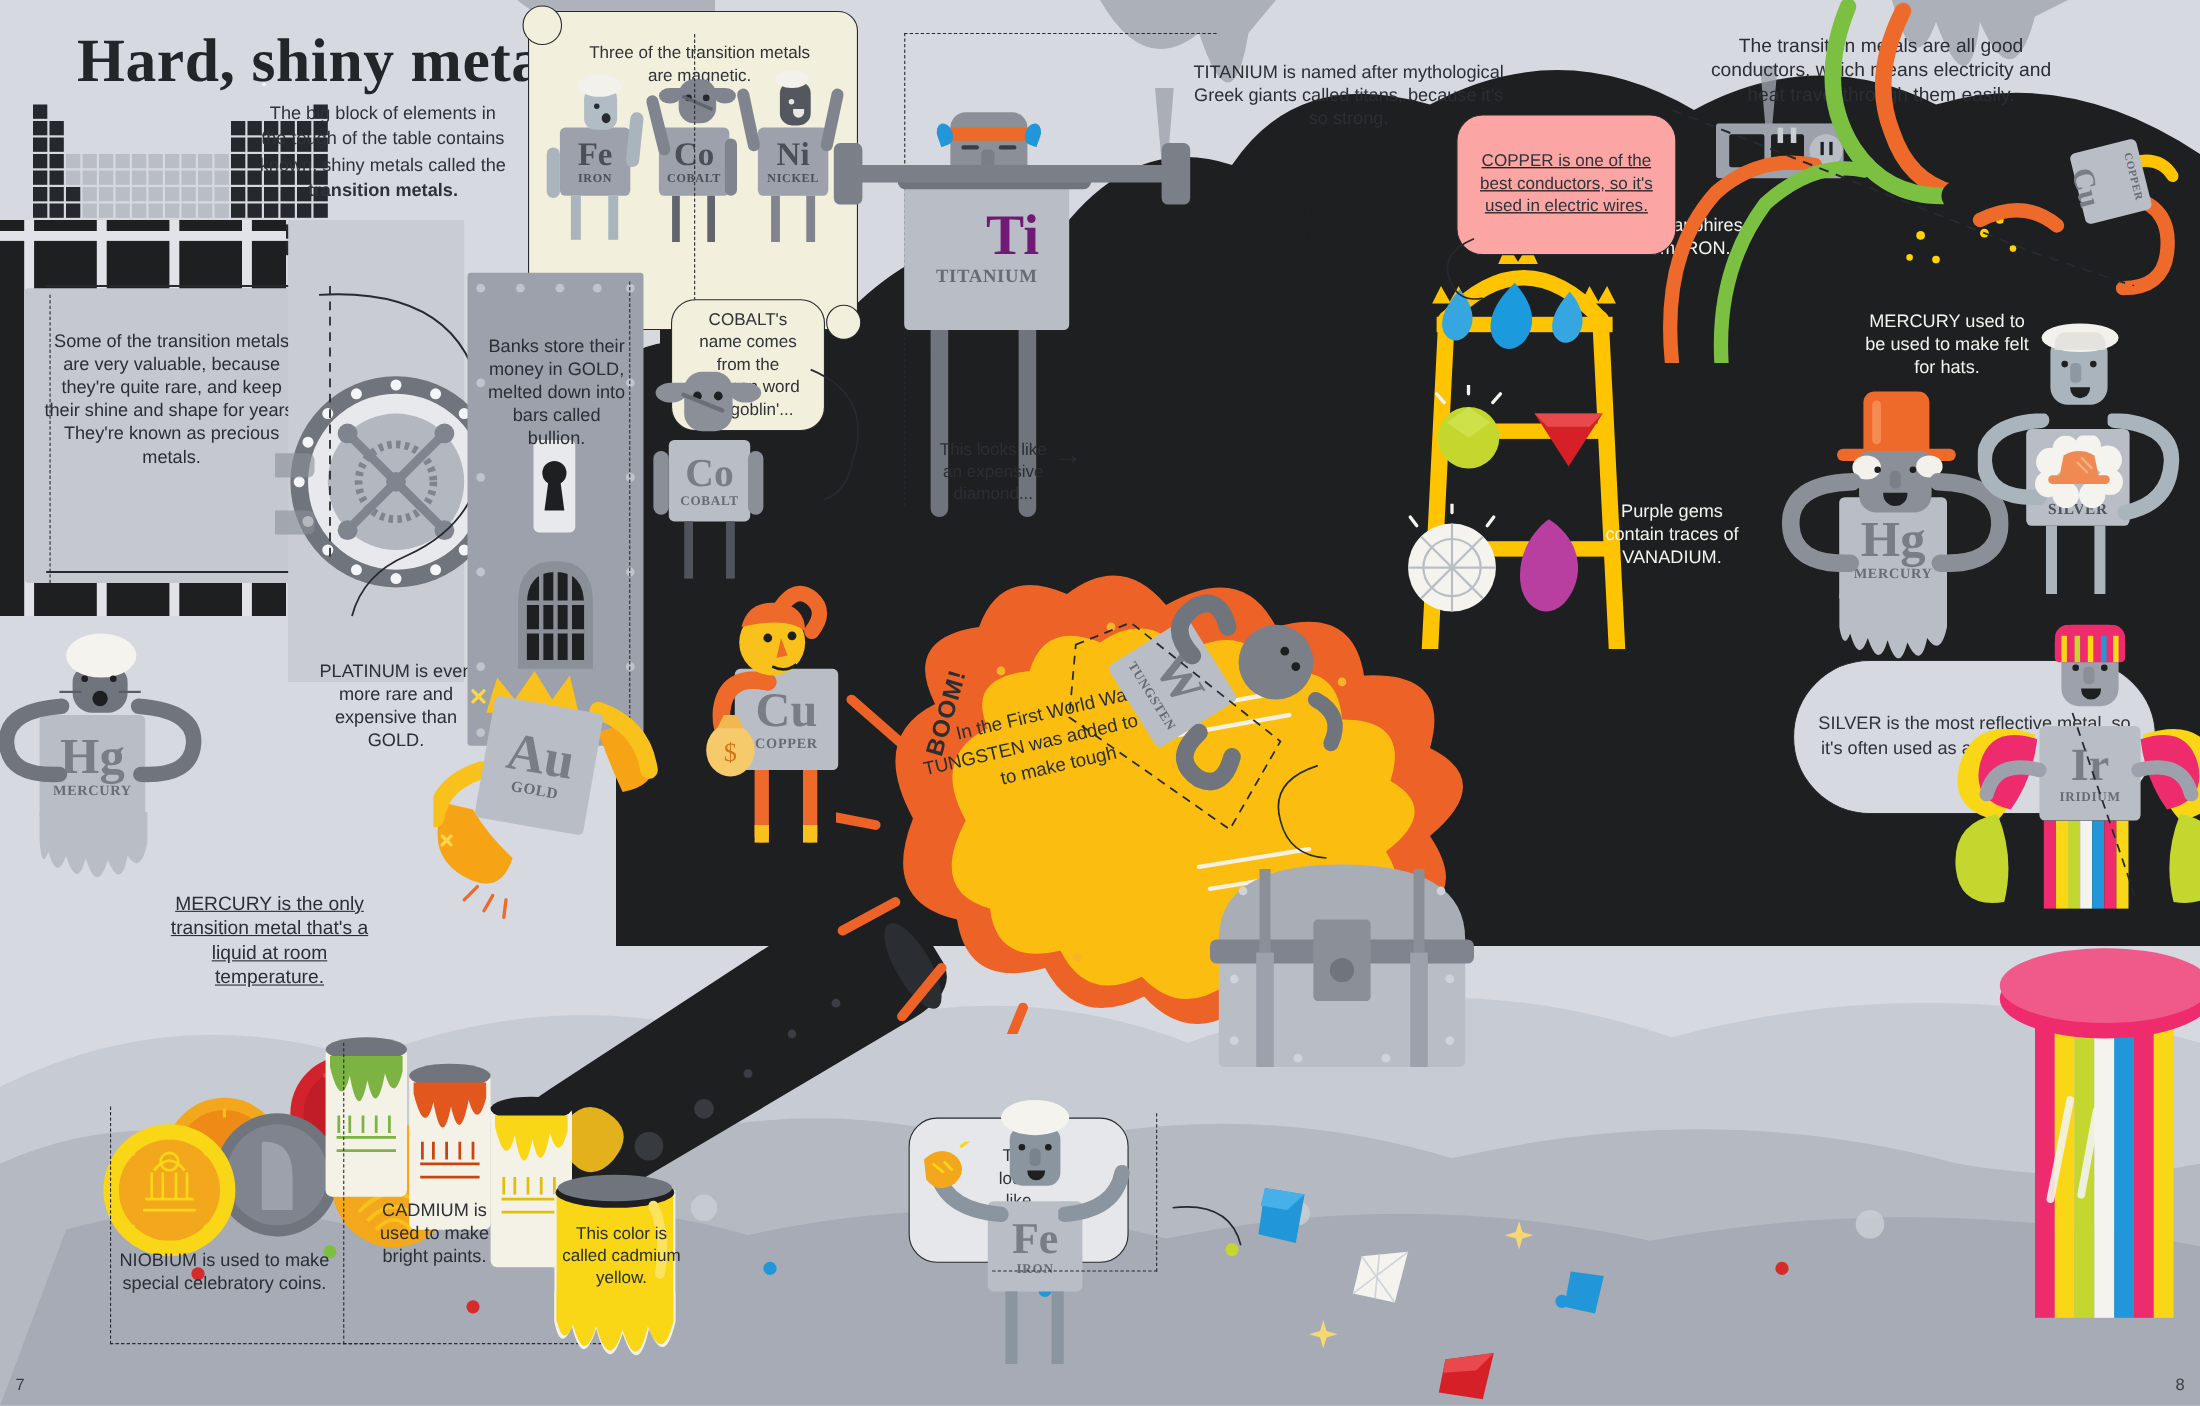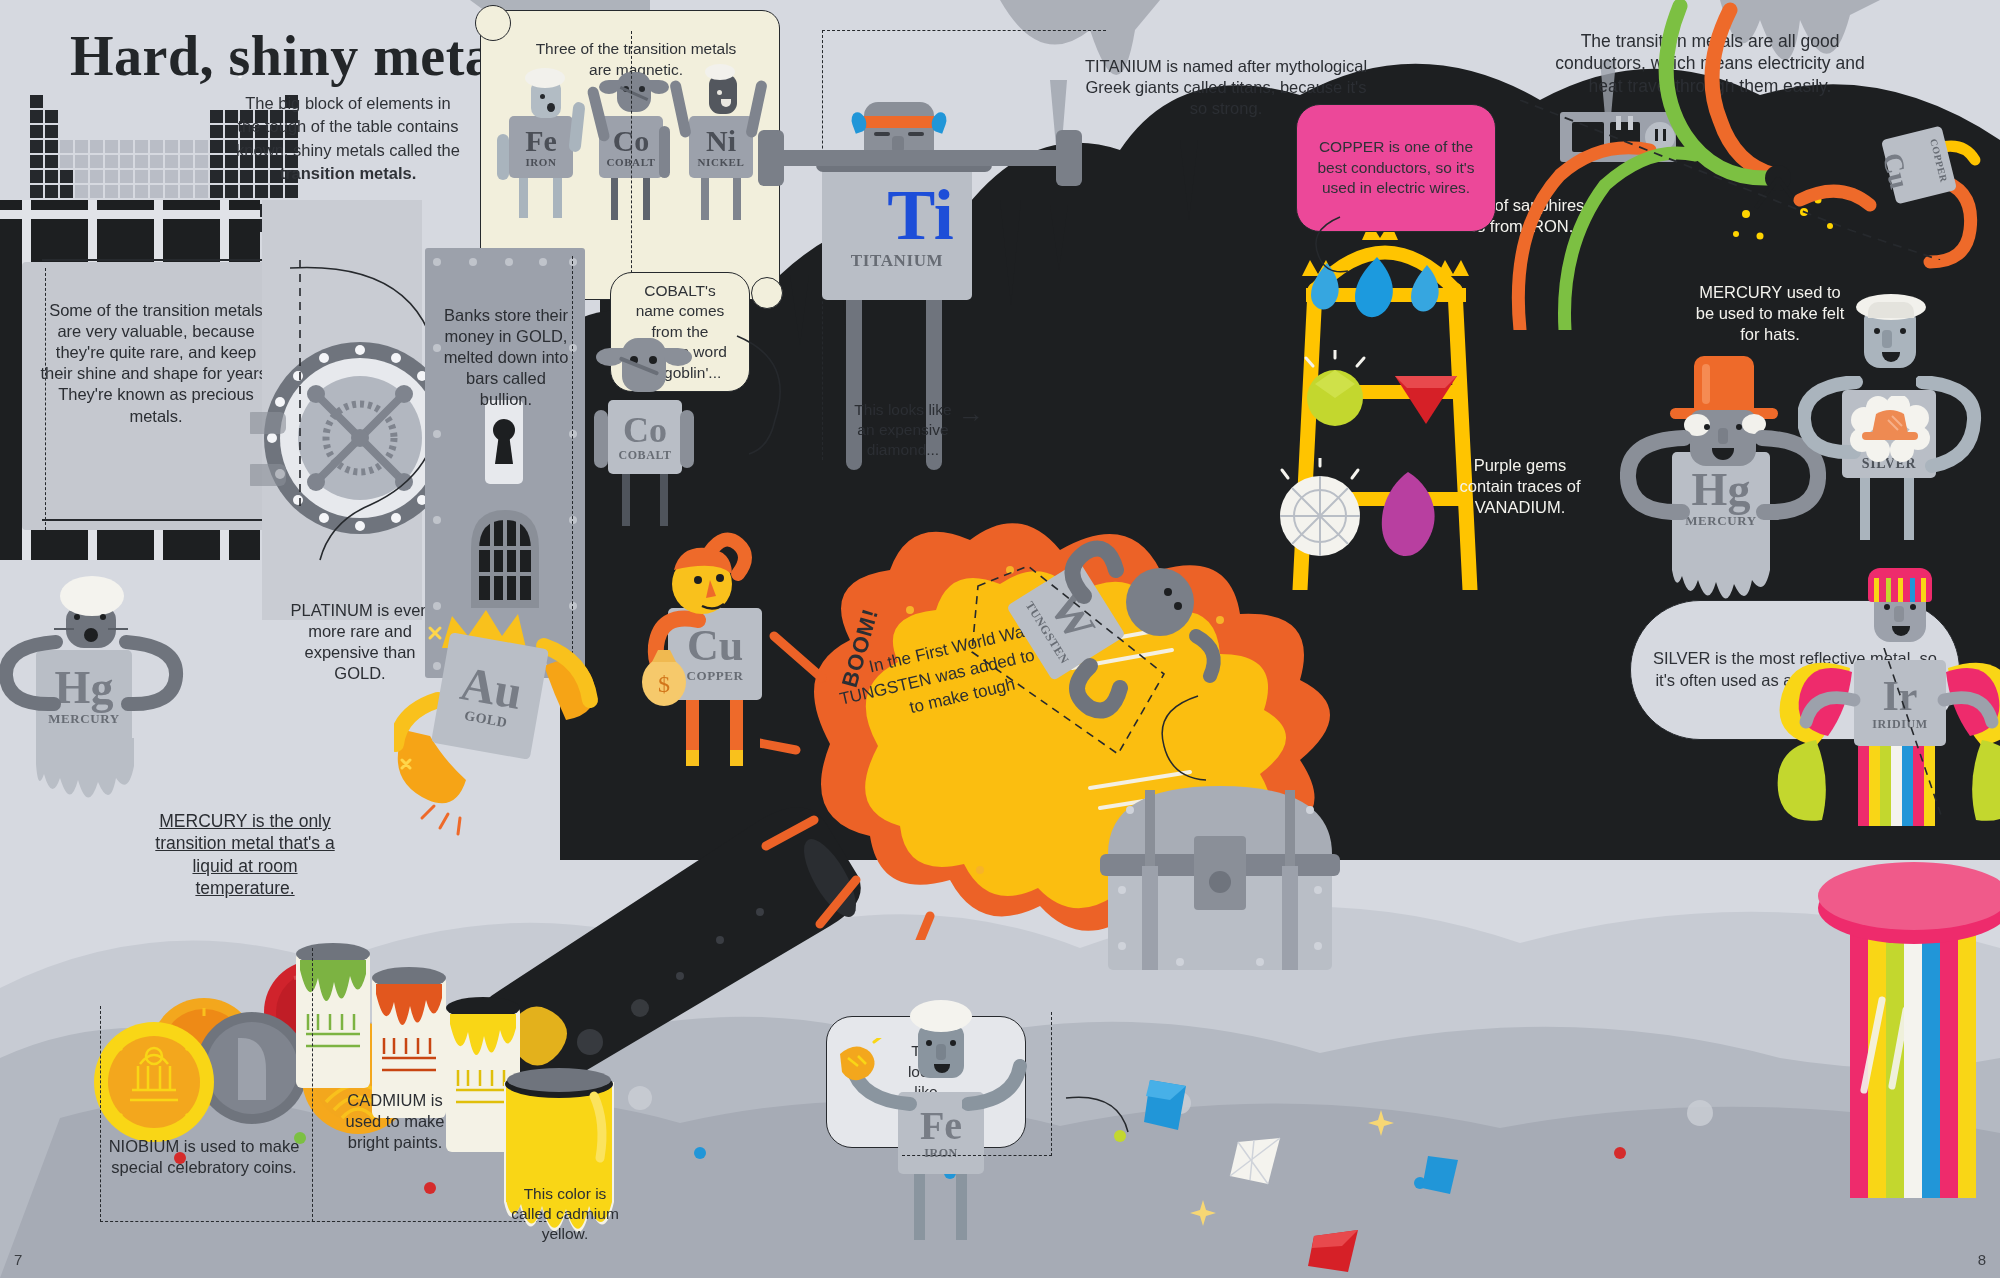--- a/index.html
+++ b/index.html
@@ -398,21 +398,21 @@
       <div style="position:absolute;left:-2px;top:14px;width:74px;height:12px;background:#ee6a2a;border-radius:3px;"></div>
       <div style="position:absolute;left:10px;top:30px;width:16px;height:4px;background:#3a3d43;border-radius:2px;"></div>
       <div style="position:absolute;left:44px;top:30px;width:16px;height:4px;background:#3a3d43;border-radius:2px;"></div>
       <div style="position:absolute;left:28px;top:34px;width:12px;height:16px;background:#797e87;border-radius:4px;"></div>
       <div style="position:absolute;left:26px;top:54px;width:20px;height:4px;background:#3a3d43;border-radius:2px;"></div>
       <div style="position:absolute;left:-12px;top:10px;width:14px;height:20px;background:#2196d8;border-radius:50% 50% 50% 0;transform:rotate(-20deg);"></div>
       <div style="position:absolute;left:68px;top:10px;width:14px;height:20px;background:#2196d8;border-radius:50% 50% 0 50%;transform:rotate(20deg);"></div>
     </div>
     <div style="position:absolute;left:-6px;top:8px;width:176px;height:14px;background:#6f747d;border-radius:7px;"></div>
     <div class="card" style="width:150px;height:150px;background:#b9bec6;">
-      <div class="sym" style="font-size:72px;color:#1d4ed8;margin-left:47px;">Ti</div>
+      <div class="sym" style="font-size:52px;color:#701a75;margin-left:47px;">Ti</div>
       <div class="nm" style="font-size:17px;color:#676c74;">TITANIUM</div>
     </div>
     <div class="limb" style="left:24px;top:150px;width:16px;height:170px;background:#6f747d;border-radius:0 0 8px 8px;"></div>
     <div class="limb" style="left:104px;top:150px;width:16px;height:170px;background:#6f747d;border-radius:0 0 8px 8px;"></div>
   </div>
 
   <svg style="position:absolute;left:740px;top:110px;width:360px;height:120px;" viewBox="0 0 360 120">
     <rect x="30" y="40" width="300" height="16" rx="8" fill="#7a7f88"></rect>
     <rect x="18" y="20" width="26" height="56" rx="6" fill="#7a7f88"></rect>
     <rect x="316" y="20" width="26" height="56" rx="6" fill="#7a7f88"></rect>
@@ -528,21 +528,21 @@
     <path d="M520,155 Q560,135 575,160" stroke="#ffc400" stroke-width="11" fill="none" stroke-linecap="round"></path>
   </svg>
 
   <div class="elem" style="left:1888px;top:132px;transform:rotate(-14deg);">
     <div class="card" style="width:62px;height:66px;background:#b9bec6;flex-direction:row;gap:4px;">
       <div class="sym" style="font-size:28px;color:#787d86;transform:rotate(90deg);">Cu</div>
       <div class="nm" style="font-size:10px;color:#676c74;transform:rotate(90deg);">COPPER</div>
     </div>
   </div>
 
-  <div class="bubble" style="left:1296px;top:104px;width:200px;height:128px;border-radius:24px;background:#ec4899;border-color:#26292d;">
+  <div class="bubble" style="left:1324px;top:104px;width:200px;height:128px;border-radius:24px;background:#fca5a5;border-color:#26292d;text-decoration:underline;">
     <div class="b-txt">COPPER is one of the best conductors, so it's used in electric wires.</div>
   </div>
   <svg style="position:absolute;left:1300px;top:215px;width:70px;height:70px;" viewBox="0 0 70 70">
     <path d="M40,2 Q6,16 20,44 Q28,60 48,56" stroke="#26292d" stroke-width="1.5" fill="none"></path>
   </svg>
   <div class="dash-box" style="left:1520px;top:100px;width:440px;height:160px;border:none;">
     <svg viewBox="0 0 440 160" style="width:440px;height:160px;">
       <path d="M0,0 L330,130 L420,160" stroke="#26292d" stroke-width="1.8" stroke-dasharray="9 7" fill="none"></path>
     </svg>
   </div>
@@ -970,21 +970,21 @@
     <rect x="14" y="20" width="110" height="120" fill="#f4f2e6"></rect>
     <path d="M14,112 L124,112 L124,140 Q114,182 100,146 Q90,192 76,150
        Q64,190 52,146 Q40,184 30,144 Q20,168 14,140 z" fill="#f4f2e6"></path>
     <rect x="16" y="24" width="106" height="116" fill="#f9d616"></rect>
     <path d="M16,112 L122,112 L122,140 Q112,178 99,144 Q89,188 76,147
        Q64,186 52,144 Q41,180 31,142 Q22,164 16,138 z" fill="#f9d616"></path>
     <ellipse cx="69" cy="22" rx="54" ry="14" fill="#1d1f21"></ellipse>
     <ellipse cx="69" cy="18" rx="52" ry="12" fill="#6f747d"></ellipse>
     <path d="M104,34 Q116,60 110,96" stroke="#fbe35f" stroke-width="9" fill="none" stroke-linecap="round"></path>
   </svg>
-  <div class="txt dark t15" style="left:510px;top:1184px;width:110px;">This color is called cadmium yellow.</div>
+  <div class="txt dark t15" style="left:510px;top:1112px;width:110px;">This color is called cadmium yellow.</div>
 
   <div class="bubble" style="left:826px;top:1016px;width:200px;height:132px;border-radius:26px;background:#e5e7eb;">
     <div class="b-txt" style="width:86px;">This looks like GOLD...</div>
   </div>
   <svg style="position:absolute;left:1058px;top:1092px;width:190px;height:160px;" viewBox="0 0 190 160">
     <path d="M8,6 Q60,0 70,40" stroke="#26292d" stroke-width="1.5" fill="none"></path>
   </svg>
 
   <div class="elem" style="left:898px;top:1092px;">
     <div style="position:absolute;left:20px;top:-68px;width:46px;height:54px;background:#8a959f;border-radius:12px;">

